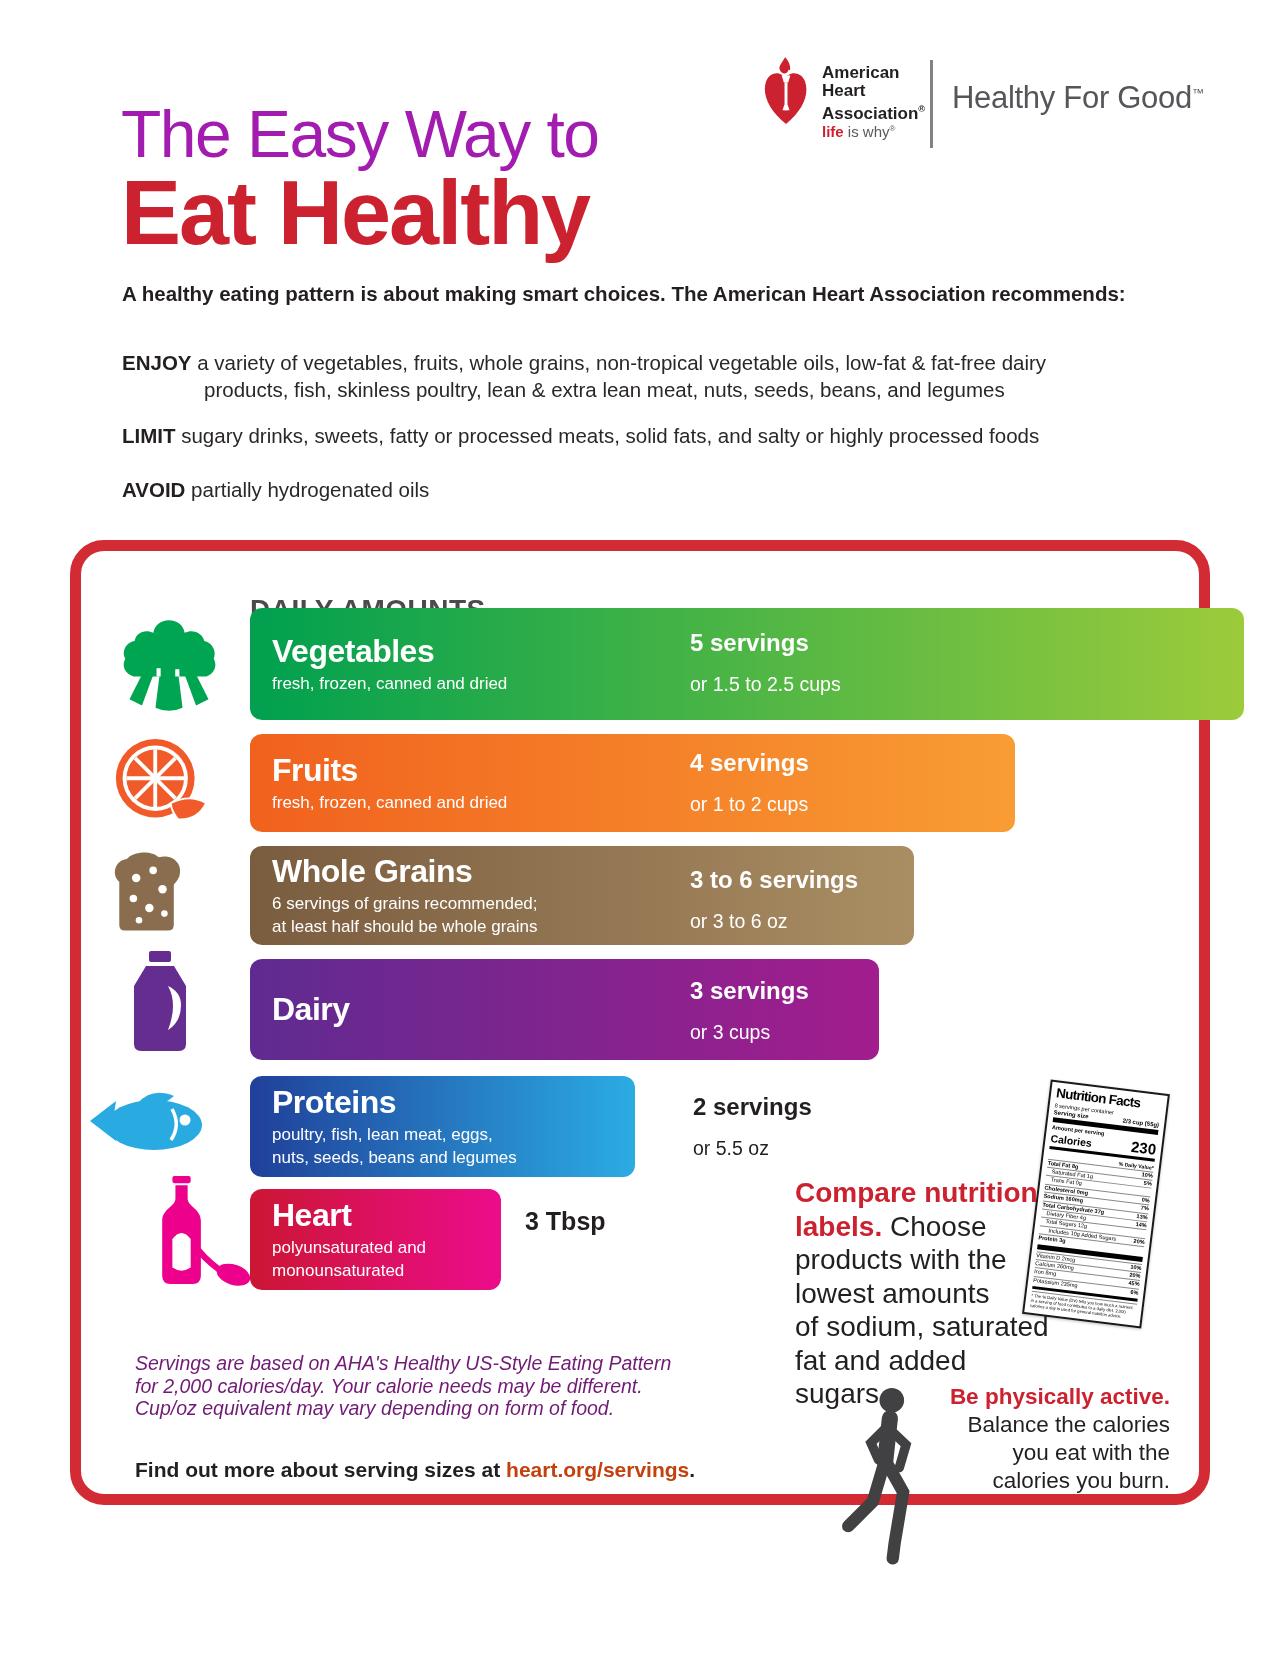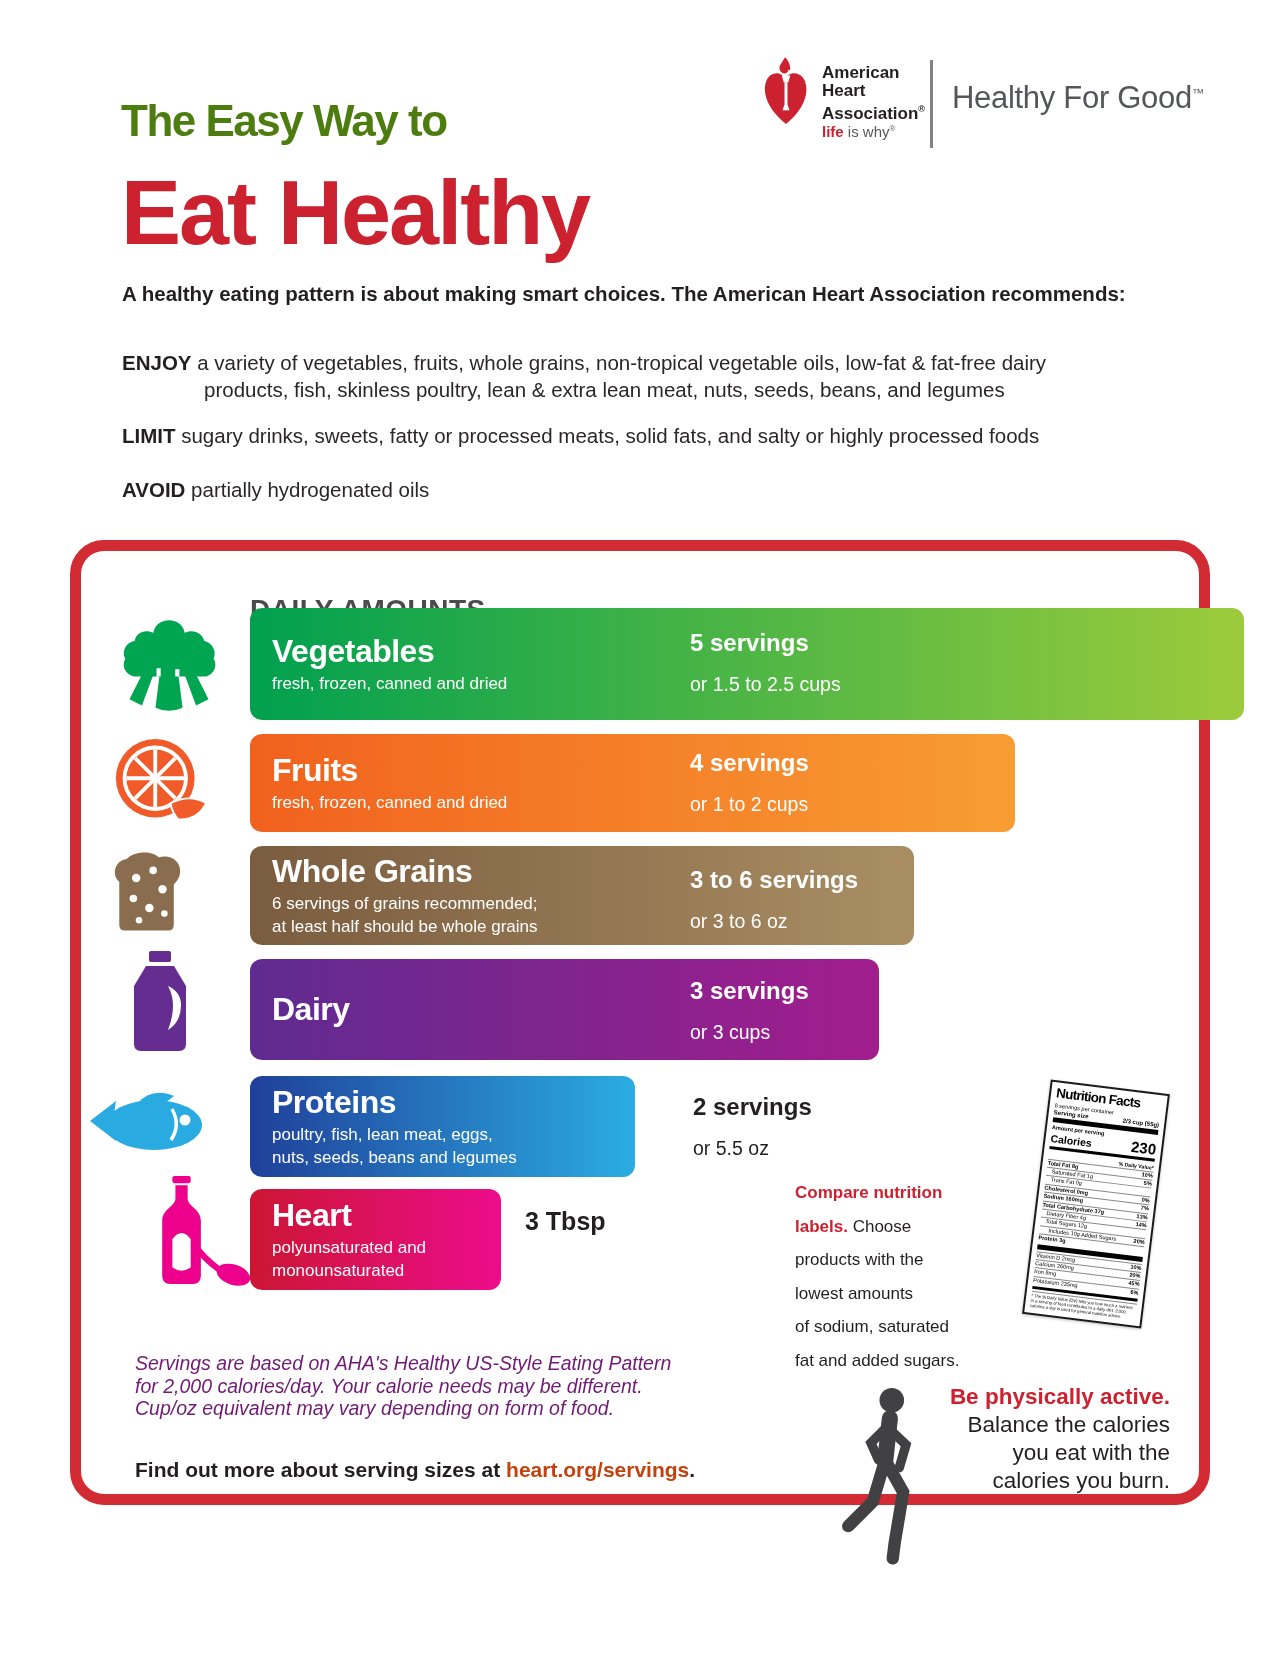--- a/index.html
+++ b/index.html
@@ -15,21 +15,21 @@
   .logo-text  { left:822px; top:64px; font-size:17px; font-weight:700; line-height:18px; color:#231F20; }
   .logo-text sup { font-size:9px; }
   .logo-tag   { left:822px; top:123px; font-size:15px; color:#58595B; }
   .logo-tag .life { color:#CC2230; font-weight:700; }
   .logo-tag sup { font-size:8px; }
   .divider    { left:930px; top:60px; width:3px; height:88px; background:#808285; }
   .brand      { left:952px; top:80px; font-size:31px; color:#54565A; letter-spacing:-0.3px; }
   .brand sup  { font-size:12px; }
 
   
-  .t1 { left:121px; top:96px;  font-size:44px; font-weight:700; color:#4d7c0f; letter-spacing:-1.5px; }
+  .t1 { left:121px; top:96px;  font-size:66px; font-weight:400; color:#a21caf; letter-spacing:-1.5px; }
   .t2 { left:121px; top:162px; font-size:90px; font-weight:700; color:#CC2230; letter-spacing:-2px; }
   .intro { left:122px; top:282px; font-size:20.5px; font-weight:700; white-space:nowrap; }
   .rec { left:122px; width:1005px; font-size:20.5px; line-height:27px; white-space:pre-line;
          padding-left:82px; text-indent:-82px; color:#2B2728; }
   .rec .lbl { font-weight:700; color:#231F20; }
   .rec1 { top:349px; } .rec2 { top:422px; } .rec3 { top:476px; }
 
   
   .panel { left:70px; top:540px; width:1140px; height:965px; border:11px solid #D22B33; border-radius:34px; }
   .da-heading { left:250px; top:560px; font-size:28px; font-weight:700; color:#4B4B4D; letter-spacing:0.5px;margin-top:34px; }
@@ -81,21 +81,21 @@
   .nf-cal-num { font-size:15px; font-weight:700; line-height:14px; }
   .nf-dv    { font-size:5.2px; font-weight:700; text-align:right; padding:1px 0; }
   .nf-row   { display:flex; justify-content:space-between; font-size:5.6px; line-height:7.4px;
               border-top:0.5px solid #888; }
   .nf-row .nf-v { font-weight:700; }
   .nf-row.b .nf-n { font-weight:700; }
   .nf-row.i1 { padding-left:5px; } .nf-row.i2 { padding-left:9px; }
   .nf-foot  { font-size:4.2px; line-height:5px; border-top:0.5px solid #888; padding-top:1px; }
 
   
-  .compare { left:795px; top:1176px; width:255px; font-size:17px; line-height:33.5px; white-space:pre-line; }
+  .compare { left:795px; top:1176px; width:255px; font-size:28px; line-height:33.5px; white-space:pre-line; }
   .compare .hl { color:#CC2230; font-weight:700; }
   .note { left:135px; top:1352px; font-size:19.5px; line-height:22.5px; font-style:italic;
           white-space:pre-line; color:#701a75; }
   .findout { left:135px; top:1458px; font-size:21px; font-weight:700; }
   .findout .link { color:#c2410c; }
   .be-active { left:855px; top:1383px; width:315px; text-align:right; font-size:22.5px; line-height:28px; }
   .be-active .hl { color:#CC2230; font-weight:700; }
   .be-active .rest { white-space:pre-line; color:#231F20; }
   .person { left:838px; top:1386px; width:100px; height:180px; z-index:5; }
 </style>

